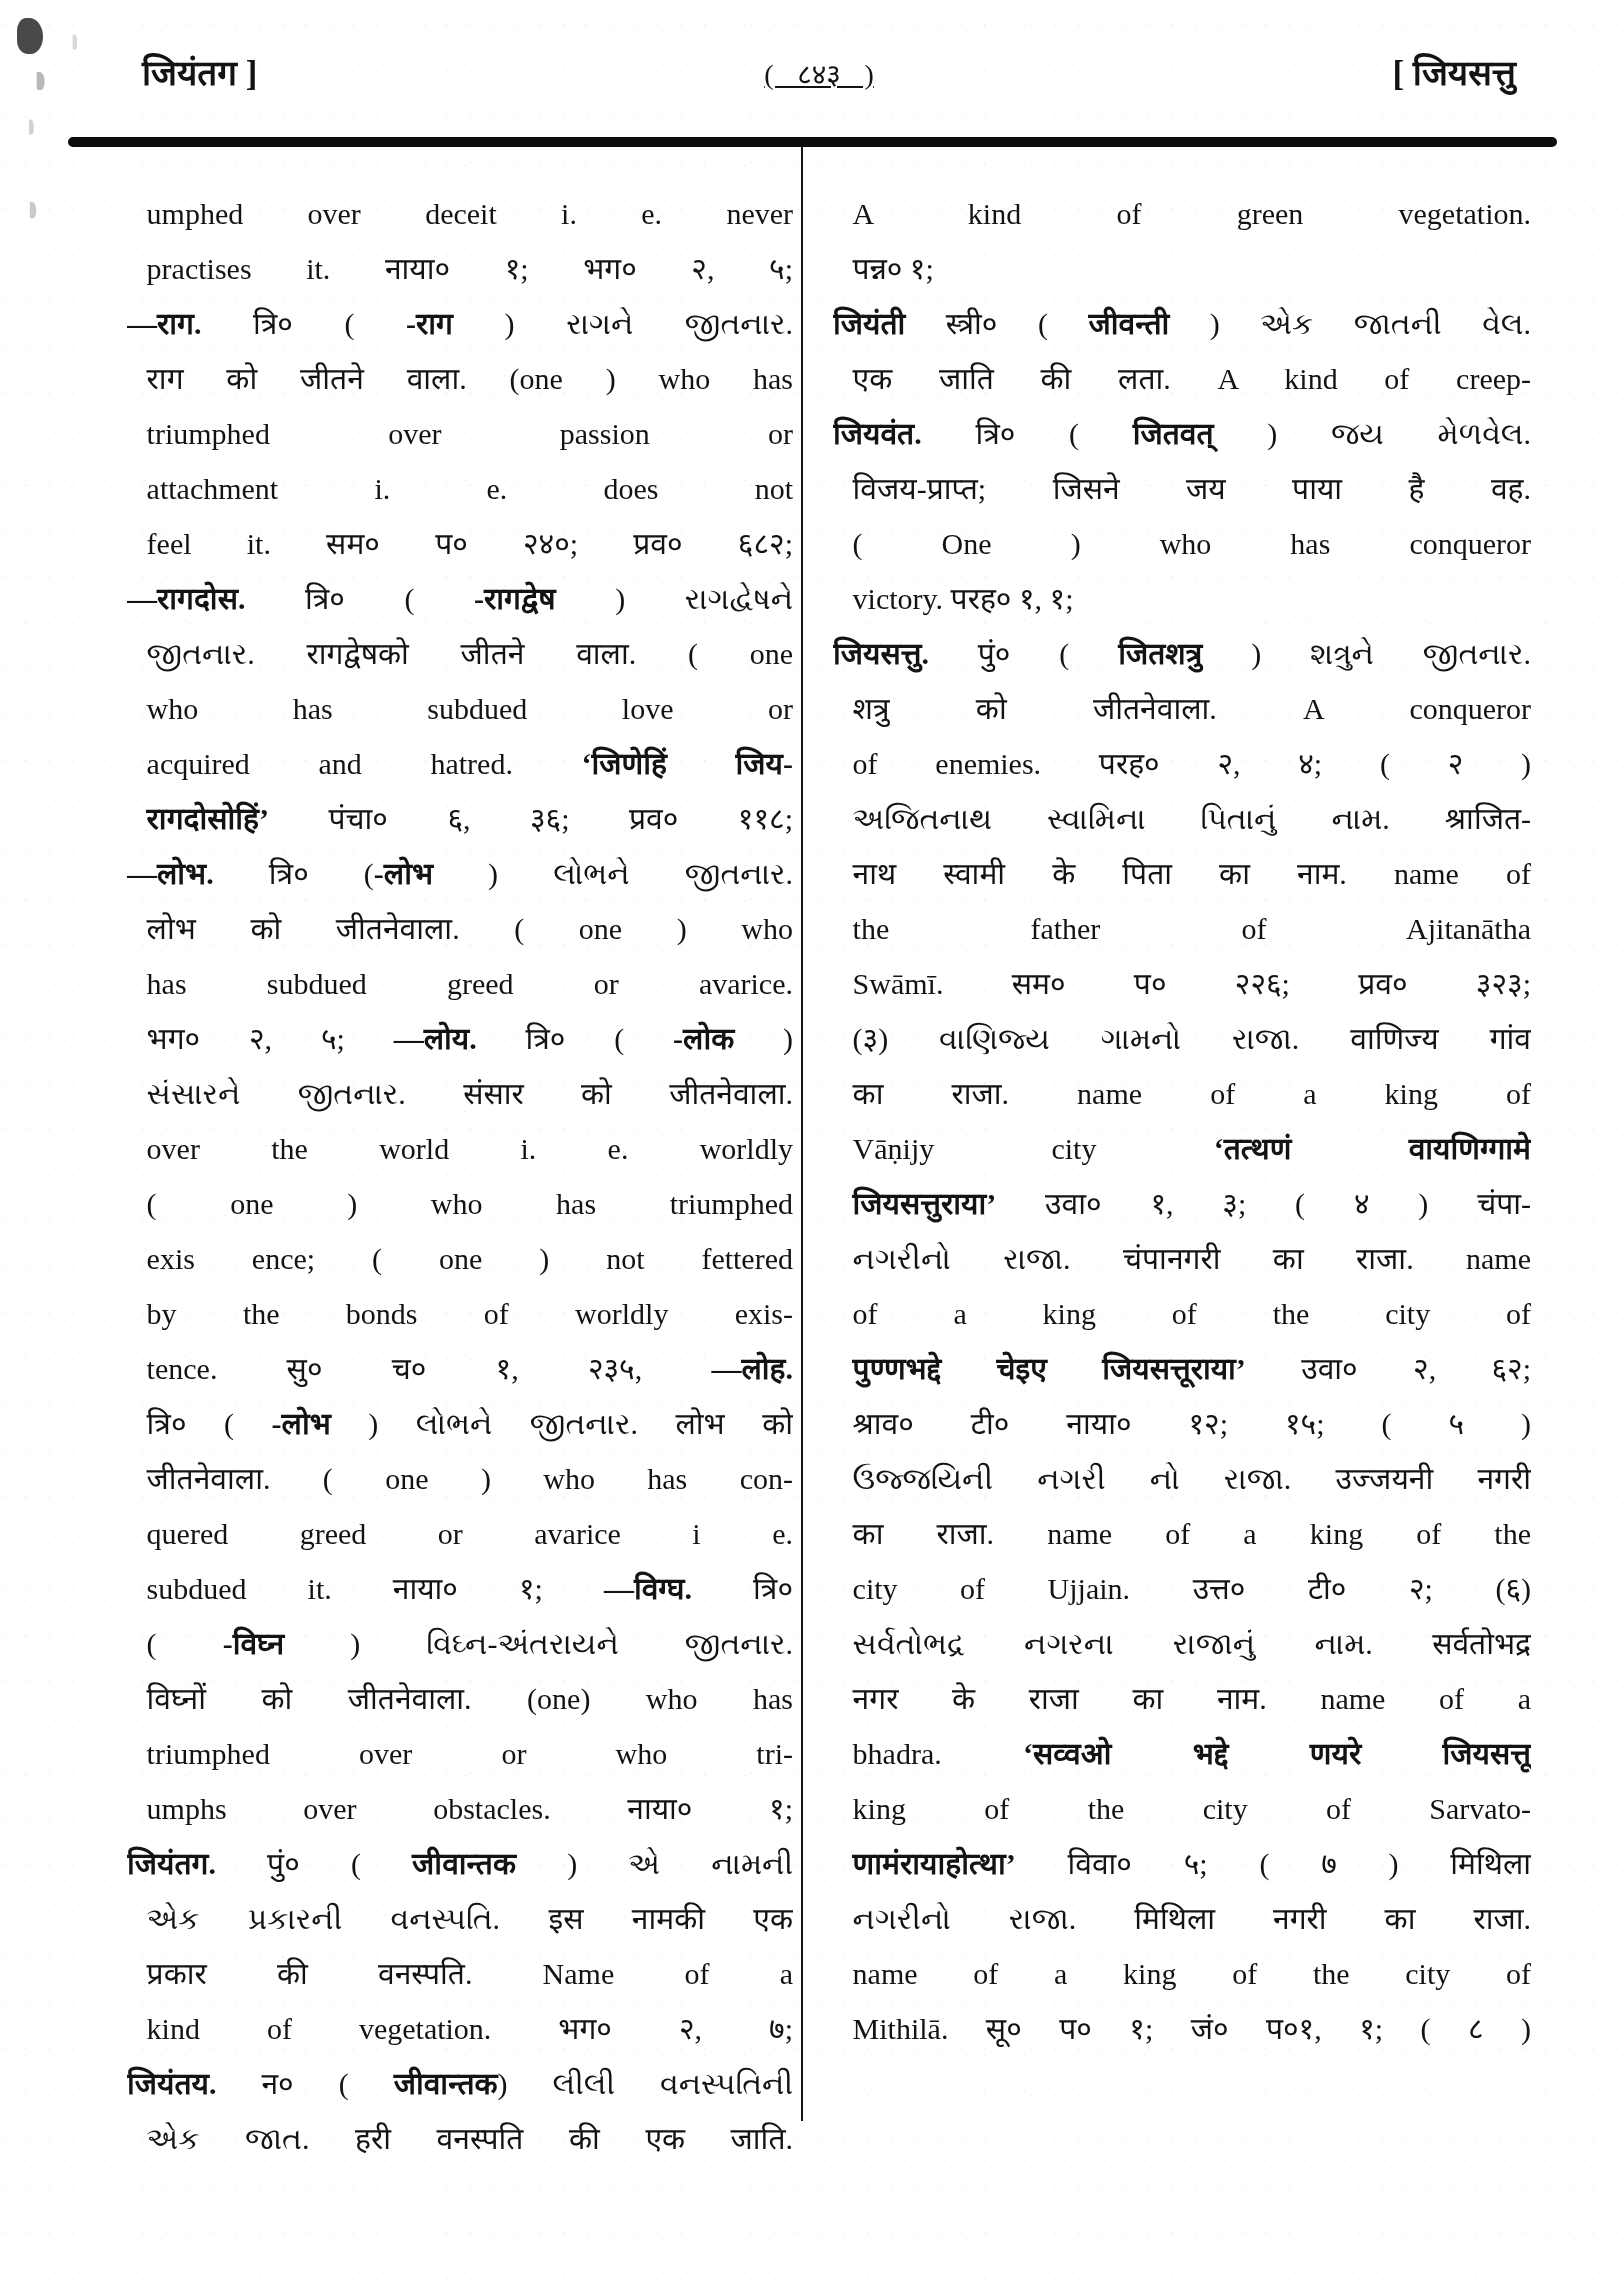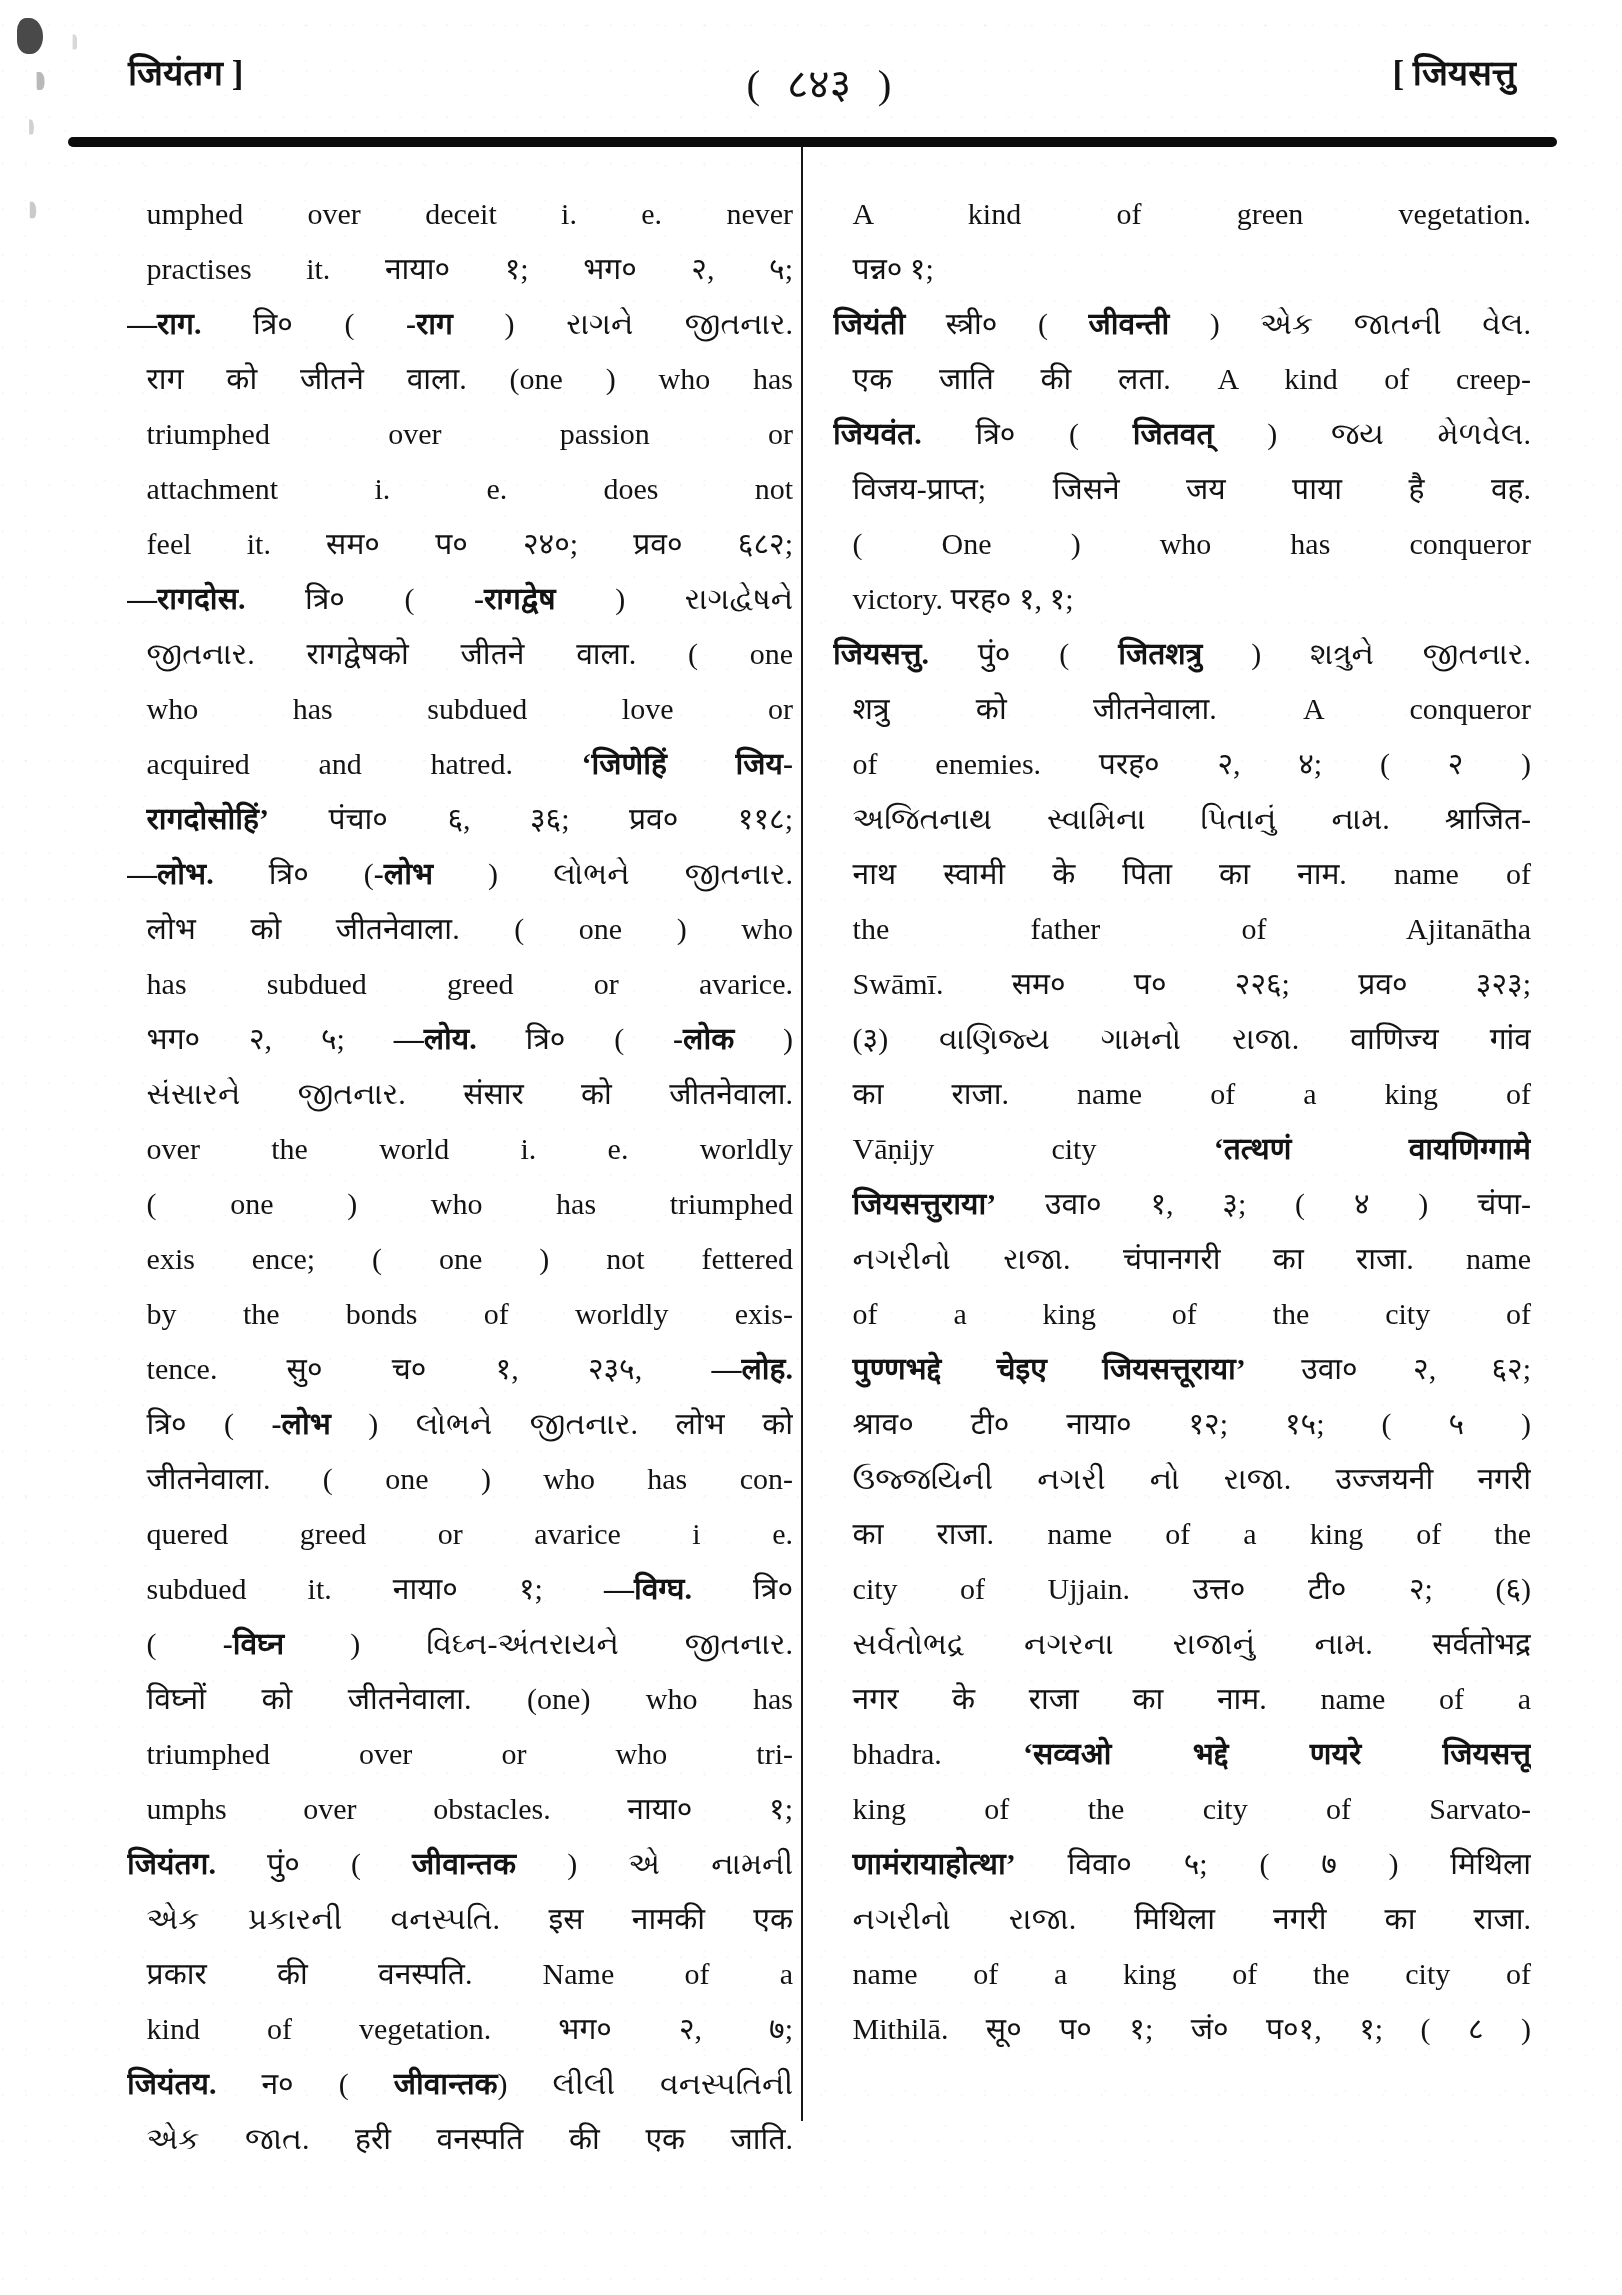--- a/index.html
+++ b/index.html
@@ -20,25 +20,25 @@
     background-size:40px 35px, 23.4px 46px;
     background-position:5.3px 8.3px, 14.3px 2.3px;
   }
   .blob{
     position:absolute;left:16.6px;top:18px;width:26px;height:36px;
     background:#2a2a2a;border-radius:40% 60% 55% 45%;opacity:.85;
     box-shadow: 10.6px 45px 0 -9px #33333366, 3px 174px 0 -9.8px #44444455,
                 45px 6px 0 -10.6px #55555544, 1.5px 91px 0 -10.6px #44444449;
   }
   .catch{position:absolute;font-weight:700;font-size:35px;white-space:nowrap;}
-  .catch.left{left:128px;top:48px;}
+  .catch.left{left:142px;top:48px;}
   .catch.right{right:107px;top:48px;}
   .pageno{
     position:absolute;left:698px;top:54px;width:242px;
-    text-align:center;font-size:41px;word-spacing:16.6px;white-space:nowrap;
+    text-align:center;font-size:28px;word-spacing:16.6px;white-space:nowrap;text-decoration:underline;
   }
   .rule{
     position:absolute;left:68px;top:137px;width:1489px;height:9.8px;
     background:#0c0c0c;border-radius:5.3px;
   }
   .divider{
     position:absolute;left:801px;top:146px;width:2.3px;height:1975px;
     background:#161616;
   }
   .col{position:absolute;top:186px;}

